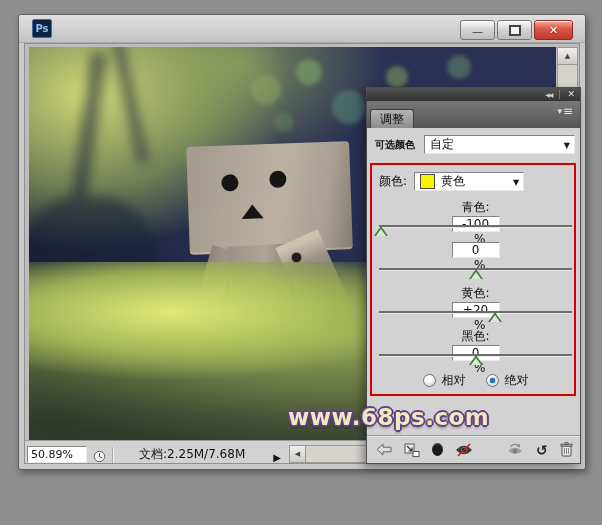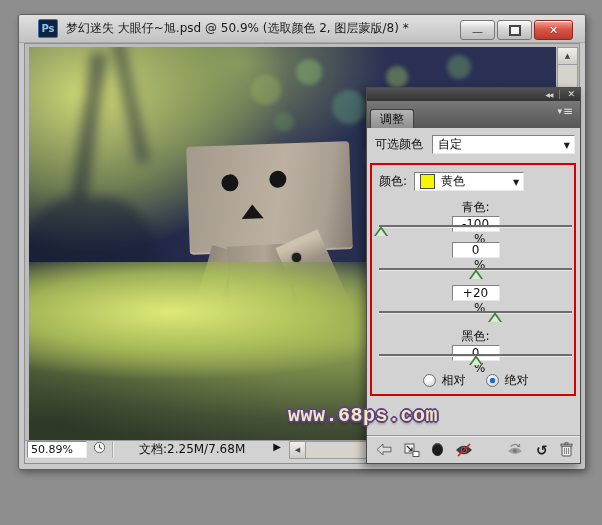--- a/index.html
+++ b/index.html
@@ -5,21 +5,21 @@
   html,body{margin:0;padding:0;}
   #stage{position:relative;width:602px;height:525px;background:#8e8e8e;
          font-family:"DejaVu Sans","Liberation Sans",sans-serif;overflow:hidden;}
 
   
   .window{position:absolute;left:18px;top:14px;width:566px;height:454px;
           background:#c9c9c9;border:1px solid #5f5f5f;border-radius:3px;
           box-shadow:2px 3px 7px rgba(0,0,0,.35);}
   .titlebar{position:absolute;left:0;top:0;right:0;height:28px;
             background:linear-gradient(#e0e0e0,#c2c2c2);border-bottom:1px solid #a8a8a8;
-            border-radius:2px 2px 0 0;display:flex;align-items:center;padding:0 19px;box-sizing:border-box;}
+            border-radius:2px 2px 0 0;display:flex;align-items:center;padding:0 13px;box-sizing:border-box;}
   .ps-badge{width:18px;height:17px;background:#0c2342;color:#8fc1f2;font-size:10px;font-weight:bold;
             display:flex;align-items:center;justify-content:center;border:1px solid #3e6ea6;
             border-radius:2px;margin-right:8px;flex:0 0 auto;}
   .title-text{font-size:12px;color:#1b1b1b;white-space:nowrap;}
   .win-buttons{position:absolute;right:12px;top:5px;display:flex;gap:2px;}
   .win-btn{width:33px;height:18px;border:1px solid #777;border-radius:3px;
            background:linear-gradient(#fbfbfb,#d6d6d6 45%,#bdbdbd);
            display:flex;align-items:center;justify-content:center;box-shadow:inset 0 1px 0 #fff;}
   .glyph-min{font-size:11px;color:#333;line-height:6px;margin-top:4px;}
   .glyph-max{width:8px;height:7px;border:2px solid #444;background:#f4f4f4;}
@@ -60,21 +60,21 @@
            radial-gradient(ellipse 540px 120px at 58% 42%, rgba(152,172,86,.85), rgba(84,99,62,.35) 70%, rgba(84,99,62,0) 90%),
            radial-gradient(ellipse 300px 140px at 6% 88%, rgba(44,54,38,.95), rgba(44,54,38,0) 80%),
            linear-gradient(180deg, rgba(92,108,62,0) 0%, rgba(97,113,66,.9) 26%, #5a683f 55%, #414c35 86%, #39432f 100%);}
 
   
   .vscroll{position:absolute;left:532px;top:3px;width:21px;height:393px;background:#d6d3cd;
            border:1px solid #9a9a9a;box-sizing:border-box;}
   .vscroll .up{height:16px;border-bottom:1px solid #9a9a9a;background:linear-gradient(#f0efec,#cfccc6);
                display:flex;align-items:center;justify-content:center;font-size:7px;color:#444;}
   .statusbar{position:absolute;left:0;right:0;bottom:0;height:22px;background:#d2d2d2;
-             border-top:1px solid #9a9a9a;display:flex;align-items:flex-start;font-size:11px;color:#111;}
+             border-top:1px solid #9a9a9a;display:flex;align-items:flex-end;font-size:11px;color:#111;}
   .zoom-field{width:52px;height:15px;background:#fff;border:1px solid #8a8a8a;border-bottom-color:#eee;
               border-right-color:#eee;margin-left:2px;padding:0 3px;line-height:15px;}
   .clock-wrap{margin-left:6px;display:flex;align-items:center;}
   .sb-sep{width:1px;height:16px;background:#aaa;margin-left:6px;box-shadow:1px 0 0 #eee;}
   .doc-info{margin-left:26px;font-size:12px;}
   .sb-expand{margin-left:28px;font-size:10px;color:#111;}
   .hscroll{flex:1;height:16px;margin:0 2px 0 8px;background:#d6d3cd;border:1px solid #9a9a9a;
            display:flex;align-items:center;}
   .hscroll .left-arrow{width:15px;height:100%;border-right:1px solid #9a9a9a;
            background:linear-gradient(#f0efec,#cfccc6);display:flex;align-items:center;justify-content:center;
@@ -89,21 +89,21 @@
   .bar-sep{width:1px;height:9px;background:#777;}
   .panel-close-glyph{font-size:9px;color:#e0e0e0;line-height:9px;}
   .tab-bar{height:27px;background:linear-gradient(#787878,#565656);position:relative;
            display:flex;align-items:flex-end;padding:0 3px;}
   .tab{height:18px;background:linear-gradient(#b5b5b5,#8e8e8e);border:1px solid #3f3f3f;border-bottom:none;
        border-radius:3px 3px 0 0;padding:0 9px;font-size:12px;color:#0d0d0d;display:flex;align-items:center;}
   .panel-menu{position:absolute;right:7px;top:5px;color:#e2e2e2;font-size:9px;display:flex;align-items:center;gap:1px;}
   .panel-menu .lines{font-size:12px;line-height:9px;}
 
   .preset-row{display:flex;align-items:center;padding:7px 5px 0 8px;gap:9px;}
-  .preset-label{font-size:12px;color:#0d0d0d;white-space:nowrap;}
+  .preset-label{font-size:10px;color:#0d0d0d;white-space:nowrap;font-weight:bold;}
   .dropdown{height:19px;background:#fff;border:1px solid #828282;border-bottom-color:#e9e9e9;
             border-right-color:#e9e9e9;display:flex;align-items:center;font-size:12px;color:#111;
             padding:0 16px 0 5px;position:relative;box-sizing:border-box;}
   .dropdown .arrow{position:absolute;right:4px;top:50%;transform:translateY(-46%);font-size:8px;color:#1a1a1a;}
   .preset-dd{flex:1;}
 
   .red-box{position:absolute;left:3px;top:75px;width:206px;height:233px;border:2px solid var(--red,#d40000);
            box-sizing:border-box;padding:6px 2px 0 7px;}
   .color-row{display:flex;align-items:center;gap:7px;margin:1px 0 8px 0;}
   .color-label{font-size:12px;color:#0d0d0d;}
@@ -135,39 +135,38 @@
                 border-radius:50%;background:var(--radio-blue,#1a6fc4);box-shadow:0 0 1px #0a3d73;}
 
   .panel-footer{position:absolute;left:0;right:0;bottom:0;height:27px;border-top:1px solid #979797;
                 box-shadow:0 1px 0 #e9e9e9 inset;display:flex;align-items:center;padding:0 9px;gap:12px;}
   .f-icon{display:flex;align-items:center;justify-content:center;}
   .gap-before{margin-left:22px;}
   .clip-dot{width:11px;height:13px;border-radius:50%;background:#1c1c1c;box-shadow:inset 0 1px 1px #666;}
   .reset-glyph{font-size:14px;font-weight:bold;color:#222;line-height:14px;}
 
   
-  .watermark{position:absolute;left:288px;top:404px;z-index:9;font-size:20px;font-weight:bold;
+  .watermark{position:absolute;left:288px;top:404px;z-index:9;font-size:23px;font-weight:bold;
              letter-spacing:.5px;color:var(--wm-fill,#f2e8bd);
              text-shadow:-2px 0 0 var(--wm-line,#5f4286),2px 0 0 var(--wm-line,#5f4286),
                          0 -2px 0 var(--wm-line,#5f4286),0 2px 0 var(--wm-line,#5f4286),
                          -1px -1px 0 var(--wm-line,#5f4286),1px 1px 0 var(--wm-line,#5f4286),
                          1px -1px 0 var(--wm-line,#5f4286),-1px 1px 0 var(--wm-line,#5f4286),
-                         0 3px 3px rgba(0,0,0,.35);font-family:Liberation Mono, monospace;}
+                         0 3px 3px rgba(0,0,0,.35);}
   .caption{position:absolute;left:0;top:489px;width:602px;text-align:center;font-size:13px;color:#fff;}
 </style>
 </head>
 <body>
 
 <div id="stage">
 
   <div class="window">
 
     <div class="titlebar">
       <div class="ps-badge">Ps</div>
-      <div class="title-text">梦幻迷失 大眼仔~旭.psd @ 50.9% (选取颜色 2, 图层蒙版/8) *</div>
       <div class="win-buttons">
         <div class="win-btn">
           <span class="glyph-min">—</span>
         </div>
         <div class="win-btn">
           <span class="glyph-max"></span>
         </div>
         <div class="win-btn close">
           <span class="glyph-close">✕</span>
         </div>
@@ -277,20 +276,21 @@
                 <span class="sg-value">0</span>
                 <span class="sg-unit">%</span>
               </div>
               <div class="sg-trackwrap">
                 <div class="sg-track"></div>
                 <div class="sg-thumb" style="left: 50%;"></div>
               </div>
             </div>
             <div class="slider-group">
               <div class="sg-top">
+                <span class="sg-label">黄色:</span>
                 <span class="sg-value">+20</span>
                 <span class="sg-unit">%</span>
               </div>
               <div class="sg-trackwrap">
                 <div class="sg-track"></div>
                 <div class="sg-thumb" style="left: 60%;"></div>
               </div>
             </div>
             <div class="slider-group">
               <div class="sg-top">

